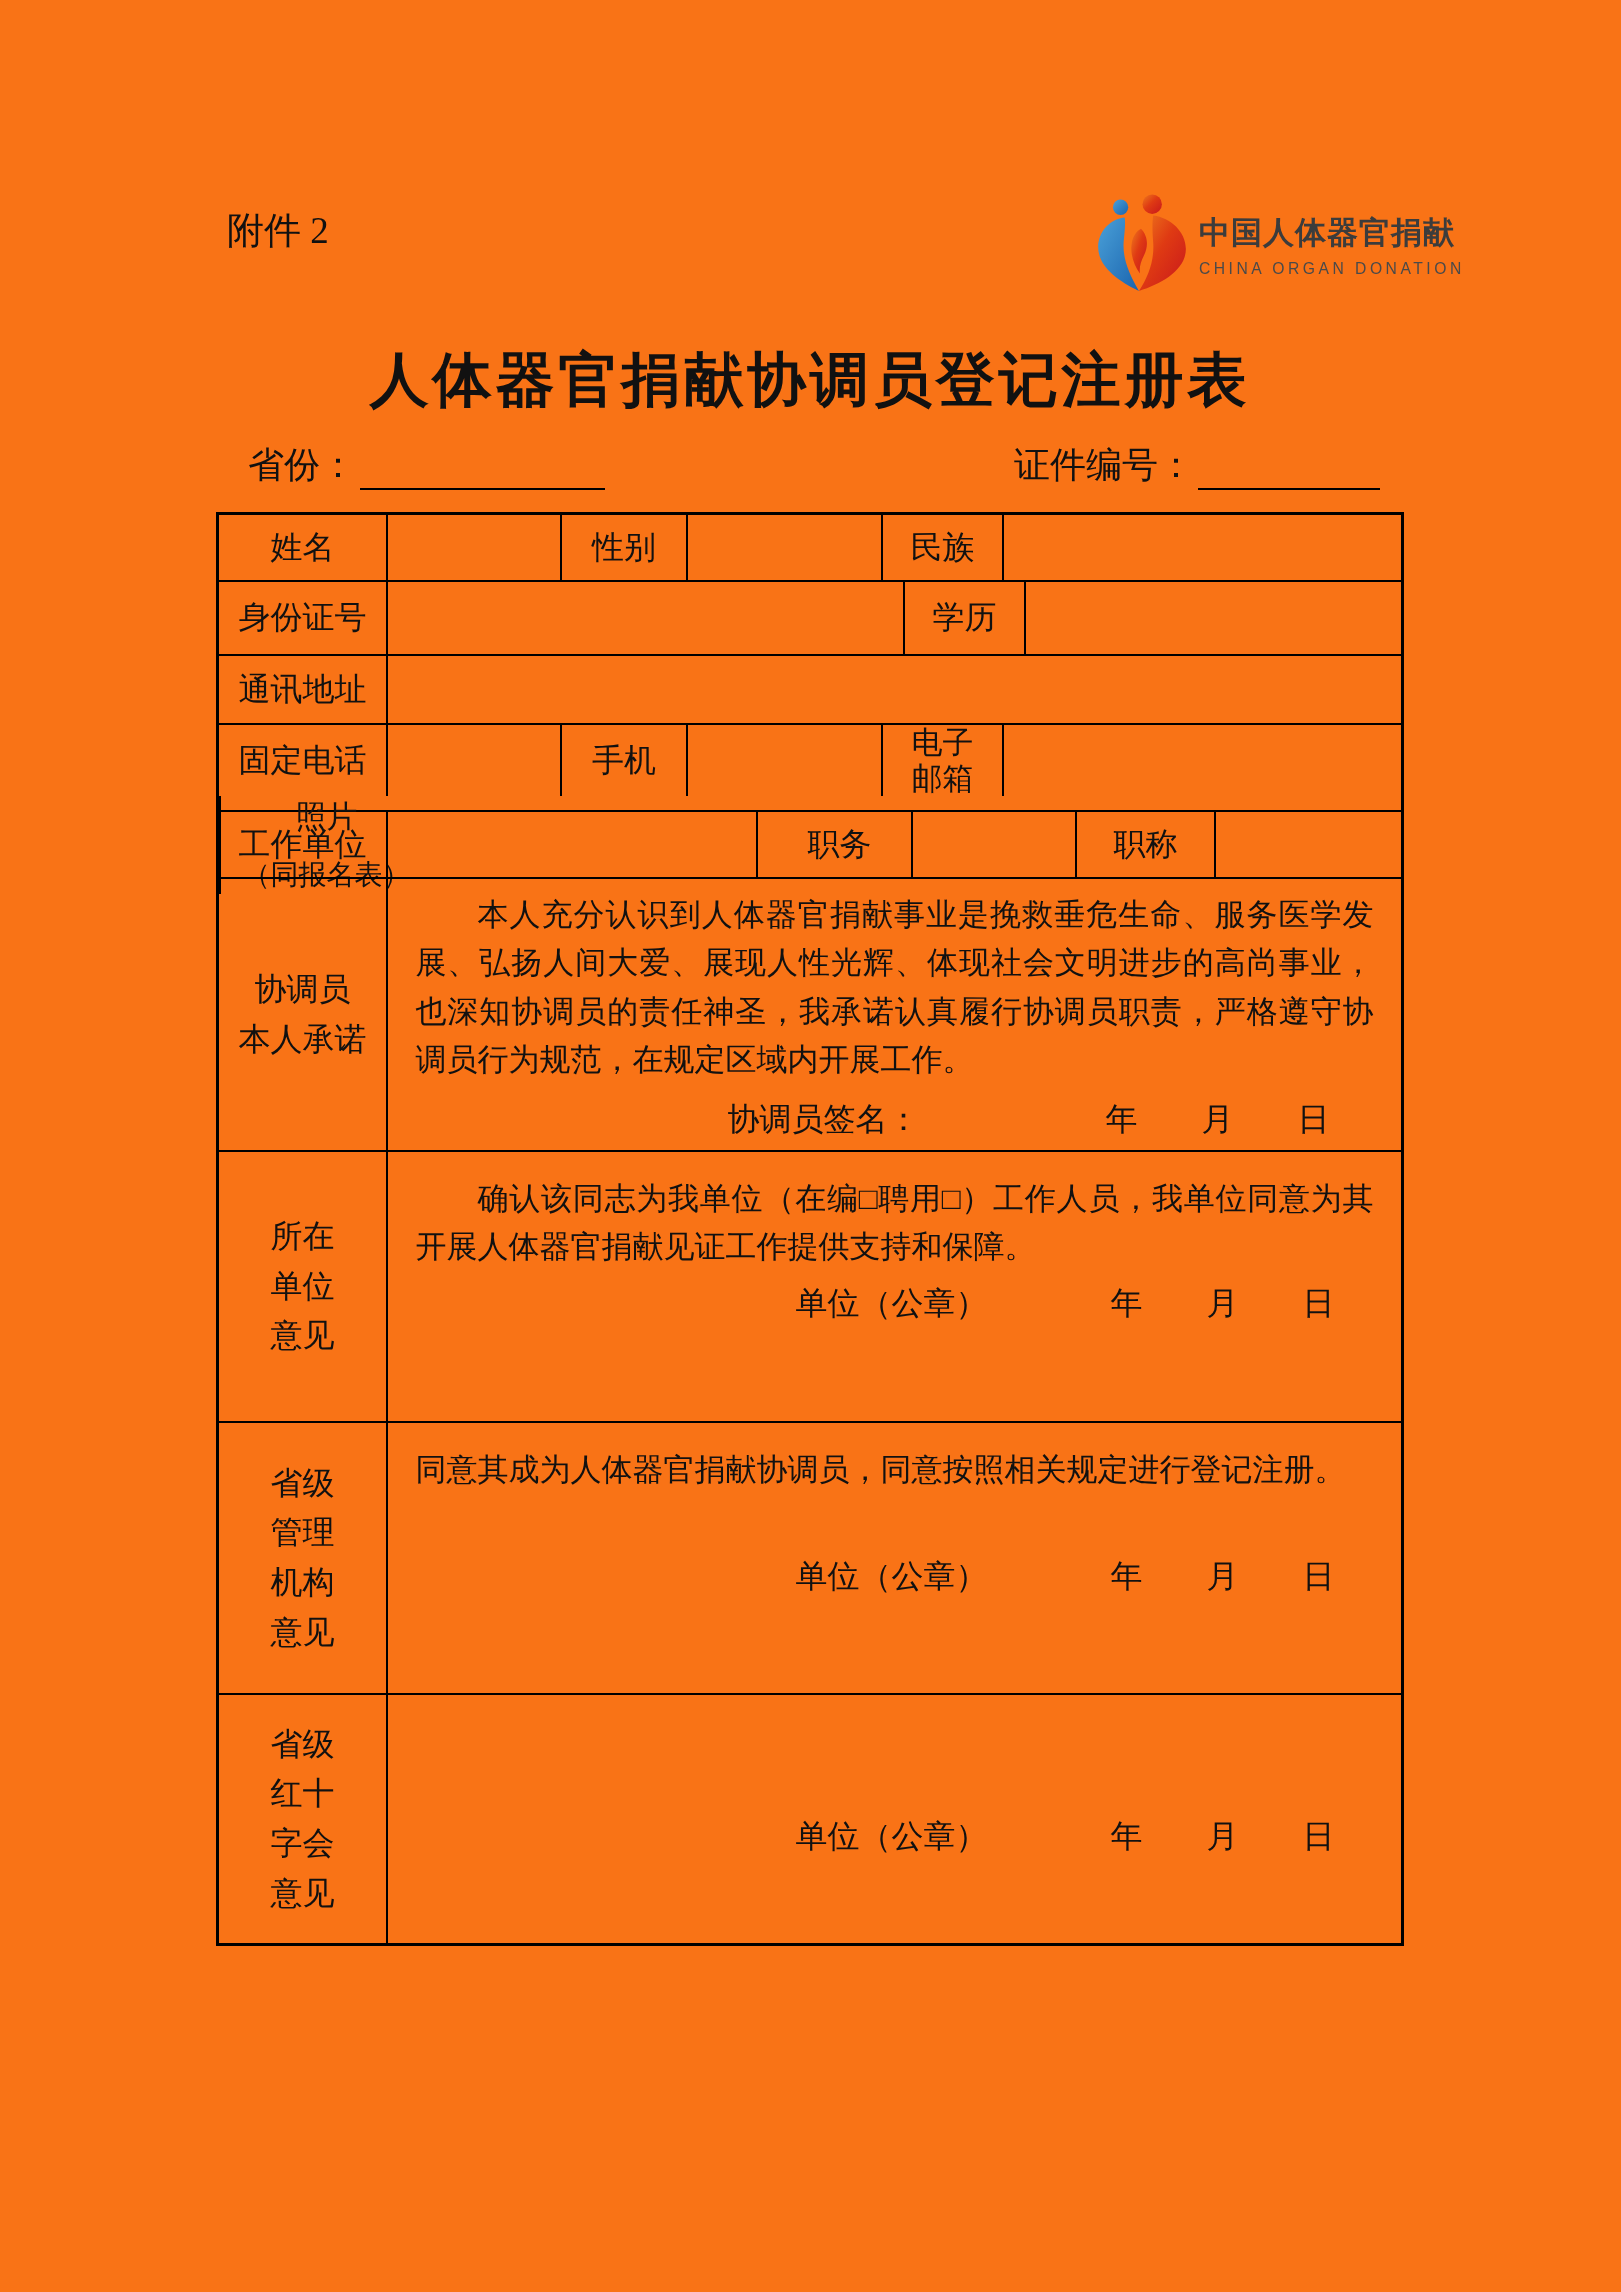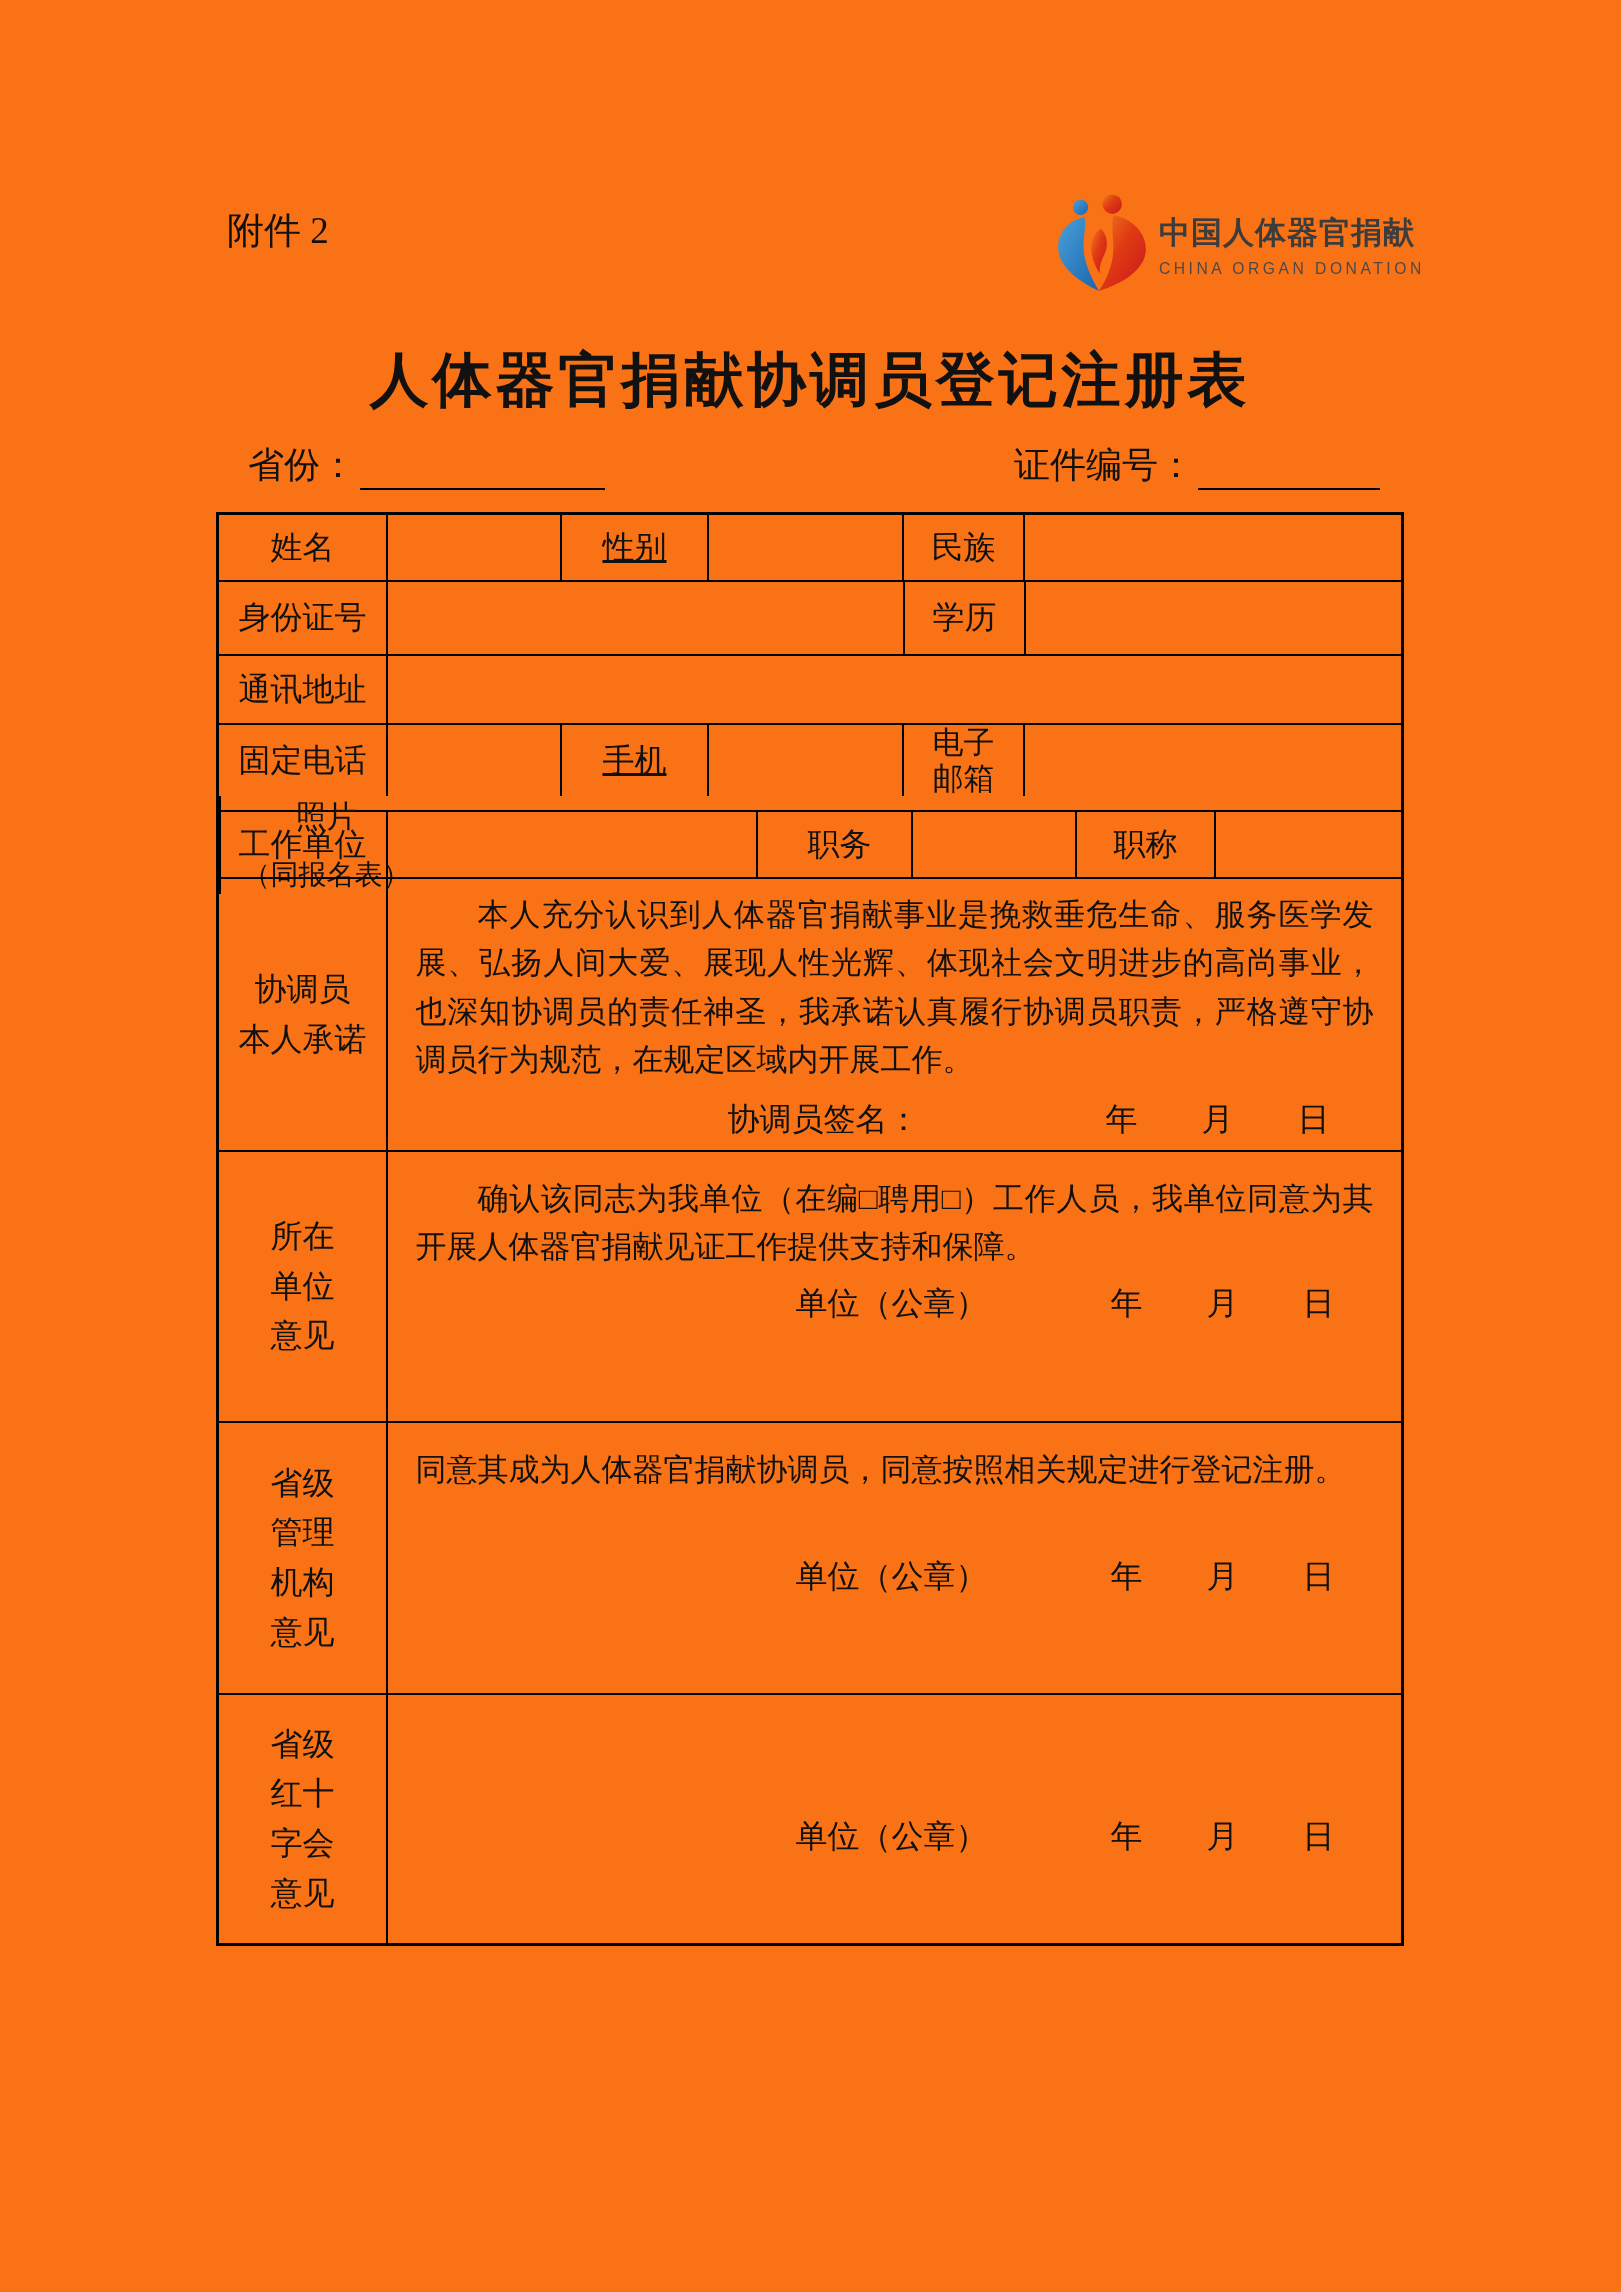--- a/index.html
+++ b/index.html
@@ -15,21 +15,21 @@
 
   
   .attachment {
     position: absolute;
     left: 227px;
     top: 206px;
     font-size: 37px;
   }
   .logo {
     position: absolute;
-    left: 1051px;
+    left: 1091px;
     top: 192px;
     display: flex;
     align-items: center;
   }
   .logo-mark { width: 102px; height: 106px; flex: 0 0 auto; }
   .logo-text {
     display: flex;
     flex-direction: column;
     margin-left: 5.9px;
     font-family: "Liberation Sans", "DejaVu Sans", sans-serif;
@@ -124,21 +124,21 @@
     border-right: 2px solid #000;
     display: flex;
     align-items: center;
     justify-content: center;
     font-size: 32px;
     overflow: hidden;
   }
   .r .c:last-child { border-right: none; }
   .w-label { width: 169px; flex: 0 0 auto; }
   .w2 { width: 174px; flex: 0 0 auto; }
-  .w3 { width: 147px; flex: 0 0 auto; text-decoration: underline; }
+  .w3 { width: 126px; flex: 0 0 auto; }
   .w4 { width: 195px; flex: 0 0 auto; }
   .w5 { width: 121px; flex: 0 0 auto; }
   .w-span3 { width: 517px; flex: 0 0 auto; }
   .flex1 { flex: 1; }
   .c.email { flex-direction: column; line-height: 1.15; font-size: 31px; }
 
   .r5 .w5a { width: 370px; flex: 0 0 auto; }
   .r5 .w5b { width: 145px; flex: 0 0 auto; margin-left: 10px; }
   .r5 .w5c { width: 164px; flex: 0 0 auto; }
   .r5 .w5d { width: 139px; flex: 0 0 auto; }

